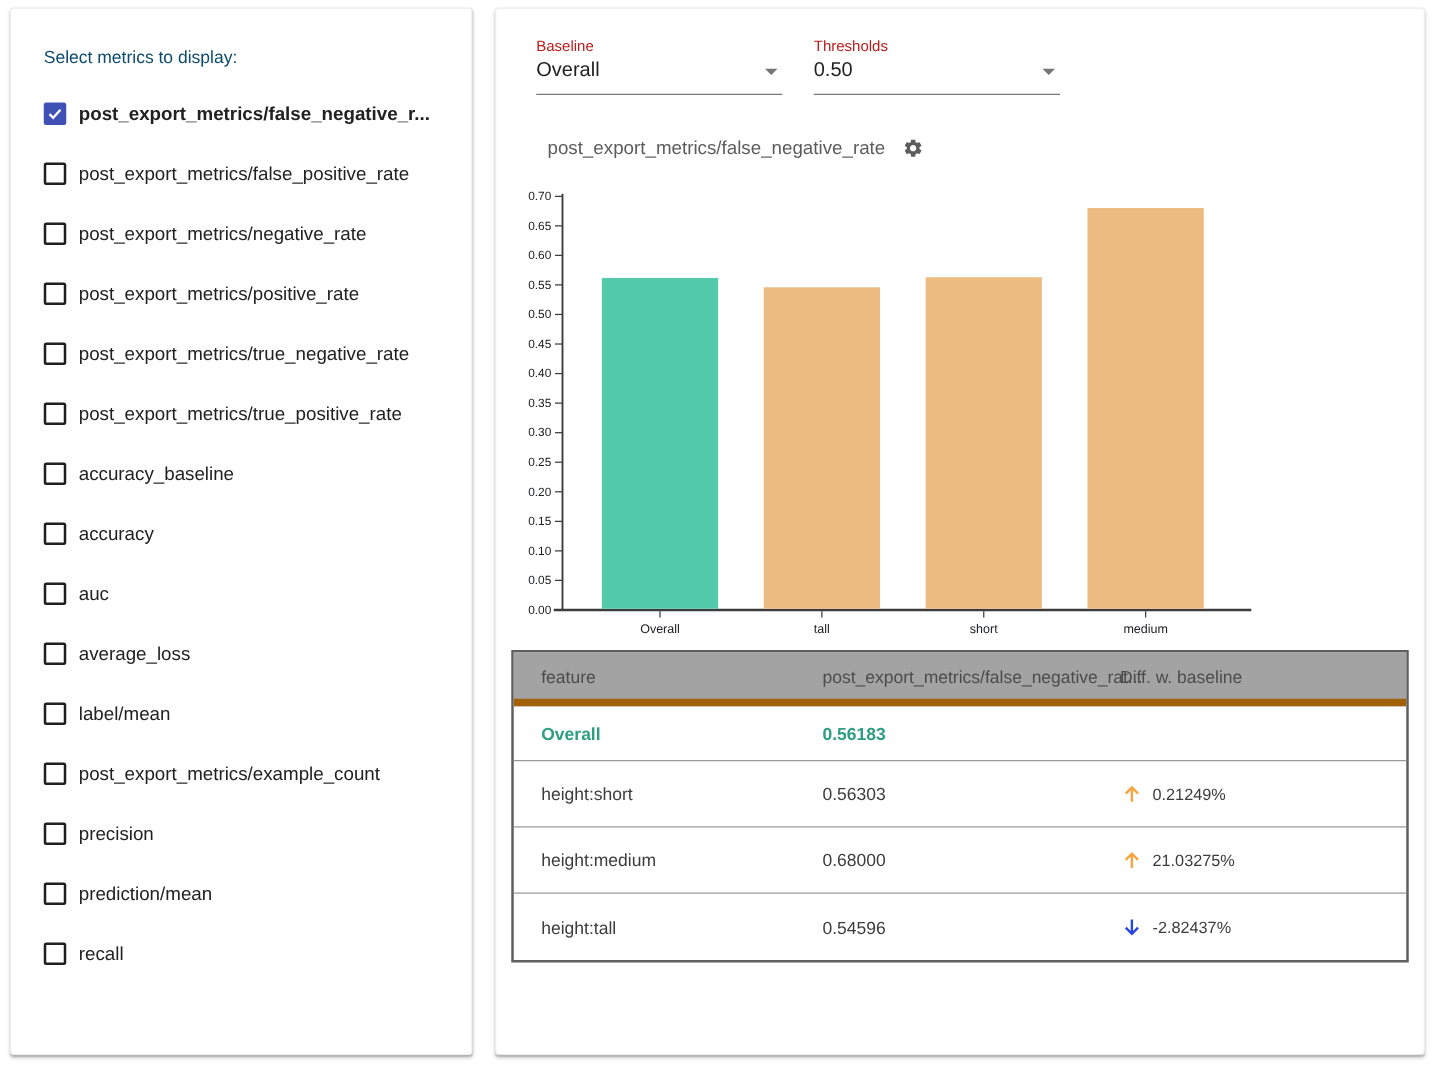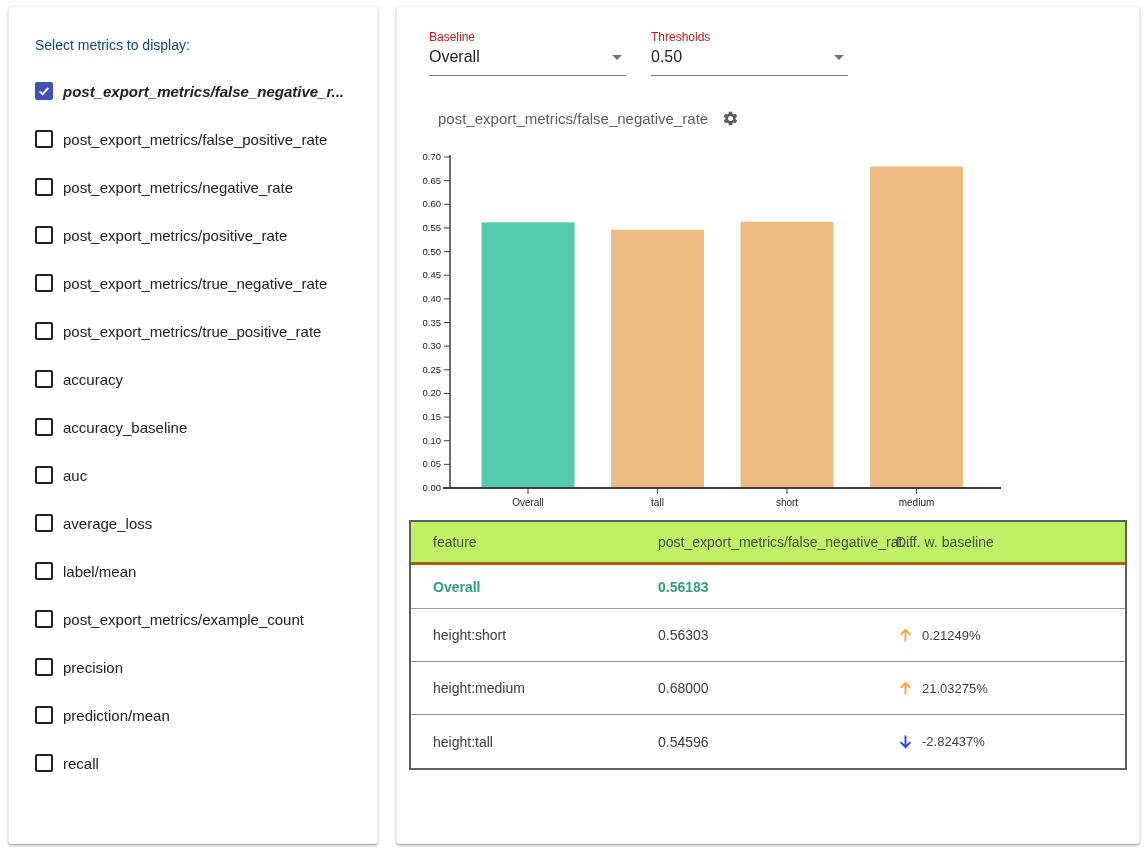--- a/index.html
+++ b/index.html
@@ -27,21 +27,21 @@
   .cbox {
     width: 18px; height: 18px; flex: 0 0 18px;
     border: 2px solid #1f1f1f; border-radius: 2px;
     margin-right: 10px;
     display: inline-flex; align-items: center; justify-content: center;
     background: #fff;
   }
   .cbox.on { background: #3F51B5; border-color: #3F51B5; }
   .cbox svg { display: block; }
   .metric-label { font-size: 15px; color: #212121; white-space: nowrap; }
-  .metric-item.checked .metric-label { font-weight: 700; font-style: italic; }
+  .metric-item.checked .metric-label { font-weight: 700; }
 
   
   .control { position: absolute; top: 23px; width: 197px; cursor: pointer; }
   #ctrl-baseline   { left: 32px; }
   #ctrl-thresholds { left: 254px; }
   .control-label { font-size: 12px; color: #b91c1c; line-height: 14px; }
   .control-value-row {
     margin-top: 4px;
     display: flex; align-items: center; justify-content: space-between;
     padding-bottom: 9px;
@@ -74,22 +74,22 @@
     background: #fff;
   }
   .trow {
     display: grid;
     grid-template-columns: 225px 238px 1fr;
     align-items: center;
     padding-left: 22px;
   }
   .thead {
     height: 43px;
-    background: #bef264;
-    border-bottom: 3px solid #a16207;
+    background: #a3a3a3;
+    border-bottom: 6px solid #a16207;
     color: #4c4c4c; font-size: 14px;
   }
   .tbody-row { height: 53px; border-bottom: 1px solid #9a9a9a; font-size: 14px; color: #3c3c3c; }
   .tbody-row:last-child { border-bottom: none; }
   .tbody-row.baseline { height: 44px; }
   .tbody-row.baseline .cell-feature,
   .tbody-row.baseline .cell-value { color: #2E9E82; font-weight: 700; }
   .cell-diff { display: flex; align-items: center; gap: 7px; font-size: 13px; color: #3c3c3c; }
 </style>
 </head>
@@ -121,25 +121,25 @@
       <div class="metric-item">
         <span class="cbox"></span>
         <span class="metric-label">post_export_metrics/true_negative_rate</span>
       </div>
       <div class="metric-item">
         <span class="cbox"></span>
         <span class="metric-label">post_export_metrics/true_positive_rate</span>
       </div>
       <div class="metric-item">
         <span class="cbox"></span>
+        <span class="metric-label">accuracy_baseline</span>
+      </div>
+      <div class="metric-item">
+        <span class="cbox"></span>
         <span class="metric-label">accuracy</span>
-      </div>
-      <div class="metric-item">
-        <span class="cbox"></span>
-        <span class="metric-label">accuracy_baseline</span>
       </div>
       <div class="metric-item">
         <span class="cbox"></span>
         <span class="metric-label">auc</span>
       </div>
       <div class="metric-item">
         <span class="cbox"></span>
         <span class="metric-label">average_loss</span>
       </div>
       <div class="metric-item">

